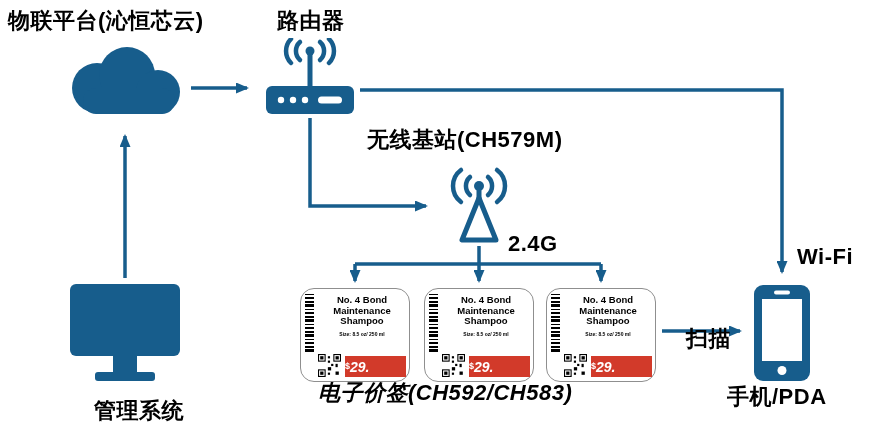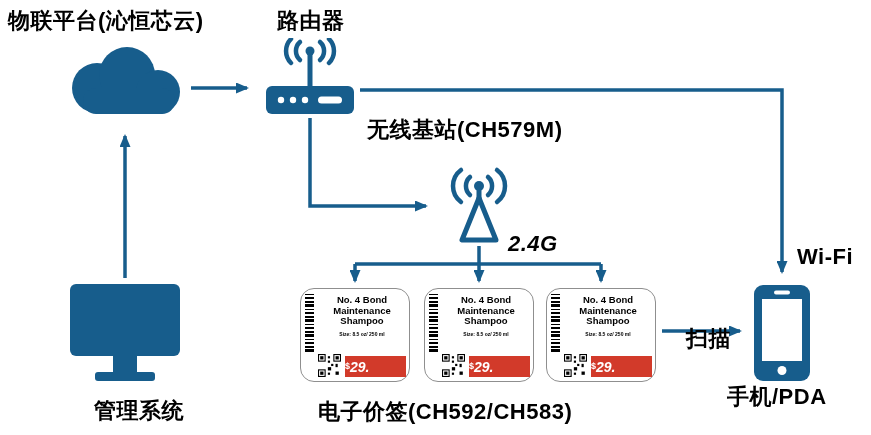--- a/index.html
+++ b/index.html
@@ -53,26 +53,26 @@
       <path d="M355 264 H601"></path>
       <path d="M355 264 V281" marker-end="url(#ah)"></path>
       <path d="M479 264 V281" marker-end="url(#ah)"></path>
       <path d="M601 264 V281" marker-end="url(#ah)"></path>
       <path d="M662 331 H740" marker-end="url(#ah)"></path>
     </g>
   </svg>
 
   <div class="label" style="left:8px;   top:6px;">物联平台(沁恒芯云)</div>
   <div class="label" style="left:277px; top:6px;">路由器</div>
-  <div class="label" style="left:367px; top:115px;">无线基站(CH579M)</div>
-  <div class="label" style="left:508px; top:231px;font-style:italic;">2.4G</div>
+  <div class="label" style="left:367px; top:125px;">无线基站(CH579M)</div>
+  <div class="label" style="left:508px; top:231px;">2.4G</div>
   <div class="label" style="left:797px; top:244px;text-align:center;">Wi-Fi</div>
   <div class="label" style="left:686px; top:296px;margin-top:28px;">扫描</div>
   <div class="label" style="left:94px;  top:396px;">管理系统</div>
-  <div class="label" style="left:318px; top:397px;">电子价签(CH592/CH583)</div>
+  <div class="label" style="left:318px; top:378px;font-style:italic;">电子价签(CH592/CH583)</div>
   <div class="label" style="left:727px; top:382px;">手机/PDA</div>
 
   <svg class="icon" style="left:55px; top:42px;" width="132" height="80" viewBox="0 0 132 80">
     <g class="fill-blue">
       <circle cx="42" cy="46" r="25"></circle>
       <circle cx="72" cy="33" r="28"></circle>
       <circle cx="103" cy="50" r="22"></circle>
       <rect x="28" y="46" width="92" height="26" rx="13"></rect>
     </g>
   </svg>

